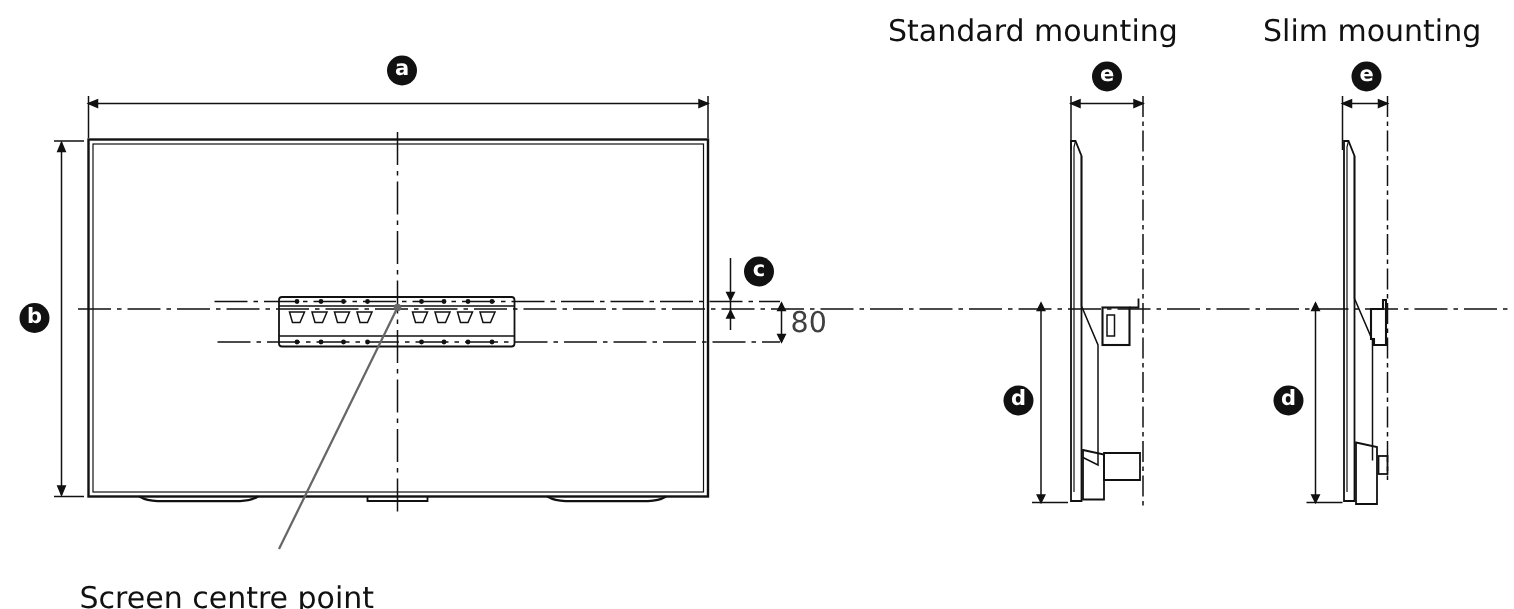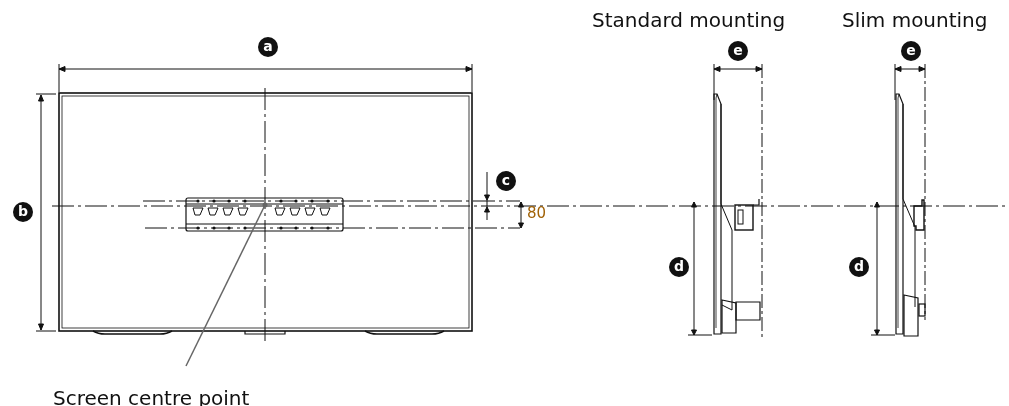--- a/index.html
+++ b/index.html
@@ -1,20 +1,20 @@
 <!DOCTYPE html>
 <html><head>
   <meta charset="utf-8">
   <style>
     html, body { margin: 0; padding: 0; background: #ffffff; }
     body { width: 1009px; height: 406px; position: relative; overflow: hidden;
            font-family: "DejaVu Sans", "Liberation Sans", sans-serif; color: #111; }
     svg.diagram { position: absolute; left: 0; top: 0; }
     .lbl { position: absolute; font-size: 20px; white-space: nowrap; color: #111; }
-    .dim80 { position: absolute; font-size: 15px; color: #a16207; }
+    .dim80 { position: absolute; font-size: 19px; color: #404040; }
     .badge { position: absolute; width: 20px; height: 20px; border-radius: 50%;
              background: #111; color: #fff; font-size: 14px; font-weight: bold;
              line-height: 19px; text-align: center; }
   </style>
 </head>
 <body>
 
 <svg class="diagram" width="1009" height="406" viewBox="0 0 1009 406">
   <g stroke="#111" fill="none" stroke-width="1">
 

